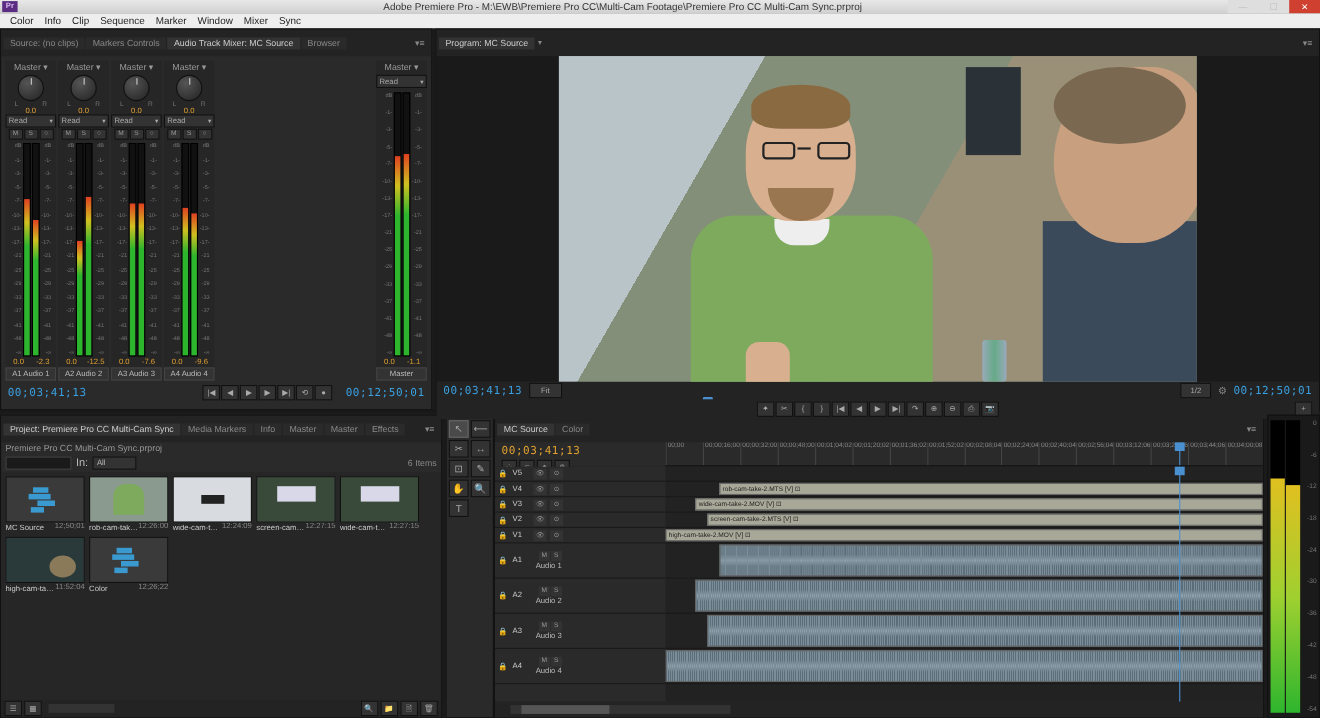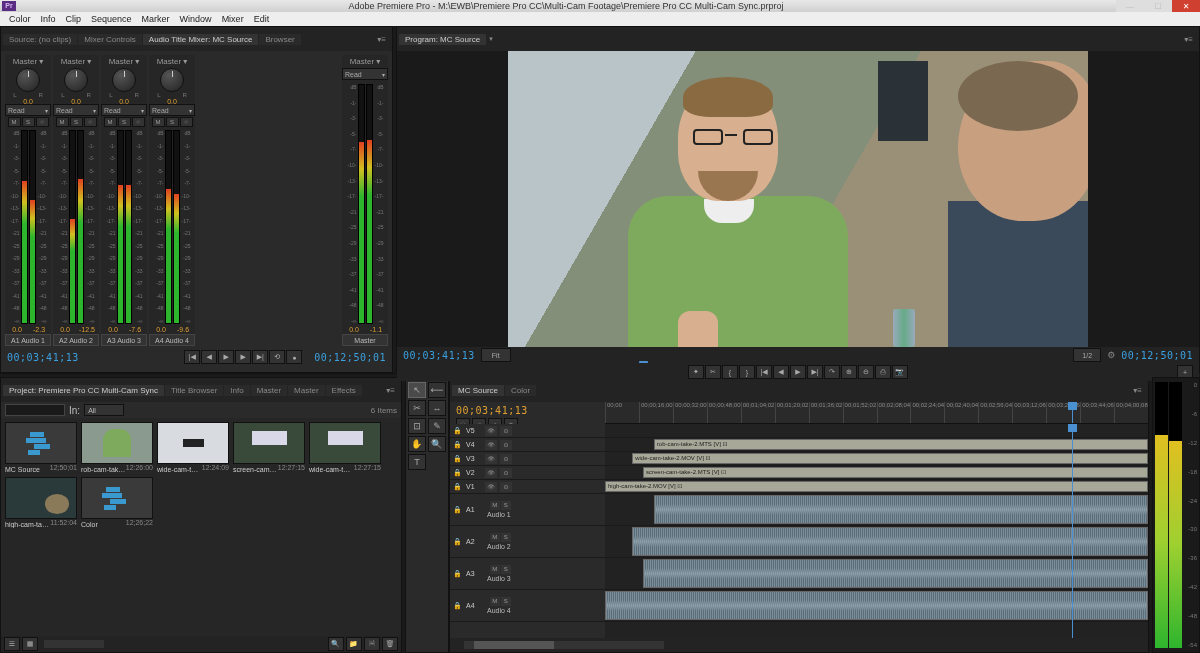--- a/index.html
+++ b/index.html
@@ -173,32 +173,32 @@
 </div>
 
 <div class="menu-bar">
   <span>Color</span>
   <span>Info</span>
   <span>Clip</span>
   <span>Sequence</span>
   <span>Marker</span>
   <span>Window</span>
   <span>Mixer</span>
-  <span>Edit</span>
+  <span>Sync</span>
 </div>
 
 <div class="workspace">
 
 <div class="row-top">
 
   <div class="panel mixer-panel">
     <div class="panel-tabs">
       <div class="tab">Source: (no clips)</div>
-      <div class="tab">Mixer Controls</div>
-      <div class="tab active">Audio Title Mixer: MC Source</div>
+      <div class="tab">Markers Controls</div>
+      <div class="tab active">Audio Track Mixer: MC Source</div>
       <div class="tab">Browser</div>
       <div class="panel-menu">▾≡</div>
     </div>
     <div class="mixer-body">
       <div class="channels" id="mixer-channels">
             <div class="channel">
     <div class="ch-label">Master ▾</div>
     <div class="knob-row">
                 <div style="display:flex;flex-direction:column;align-items:center">
                   <div class="knob"></div>
@@ -606,27 +606,28 @@
   </div>
 </div>
 
 <div class="divider-h"></div>
 
 <div class="row-bottom">
 
   <div class="panel project-panel">
     <div class="panel-tabs">
       <div class="tab active">Project: Premiere Pro CC Multi-Cam Sync</div>
-      <div class="tab">Title Browser</div>
+      <div class="tab">Media Markers</div>
       <div class="tab">Info</div>
       <div class="tab">Master</div>
       <div class="tab">Master</div>
       <div class="tab">Effects</div>
       <div class="panel-menu">▾≡</div>
     </div>
+    <div class="proj-subtabs">Premiere Pro CC Multi-Cam Sync.prproj</div>
     <div class="proj-filter">
       <div class="search"></div>
       <span>In:</span>
       <div class="sel">All</div>
       <span class="proj-count">6 Items</span>
     </div>
     <div class="bins" id="bins">
           <div class="bin">
             <div class="bin-thumb">
               <div class="seq-icon">

